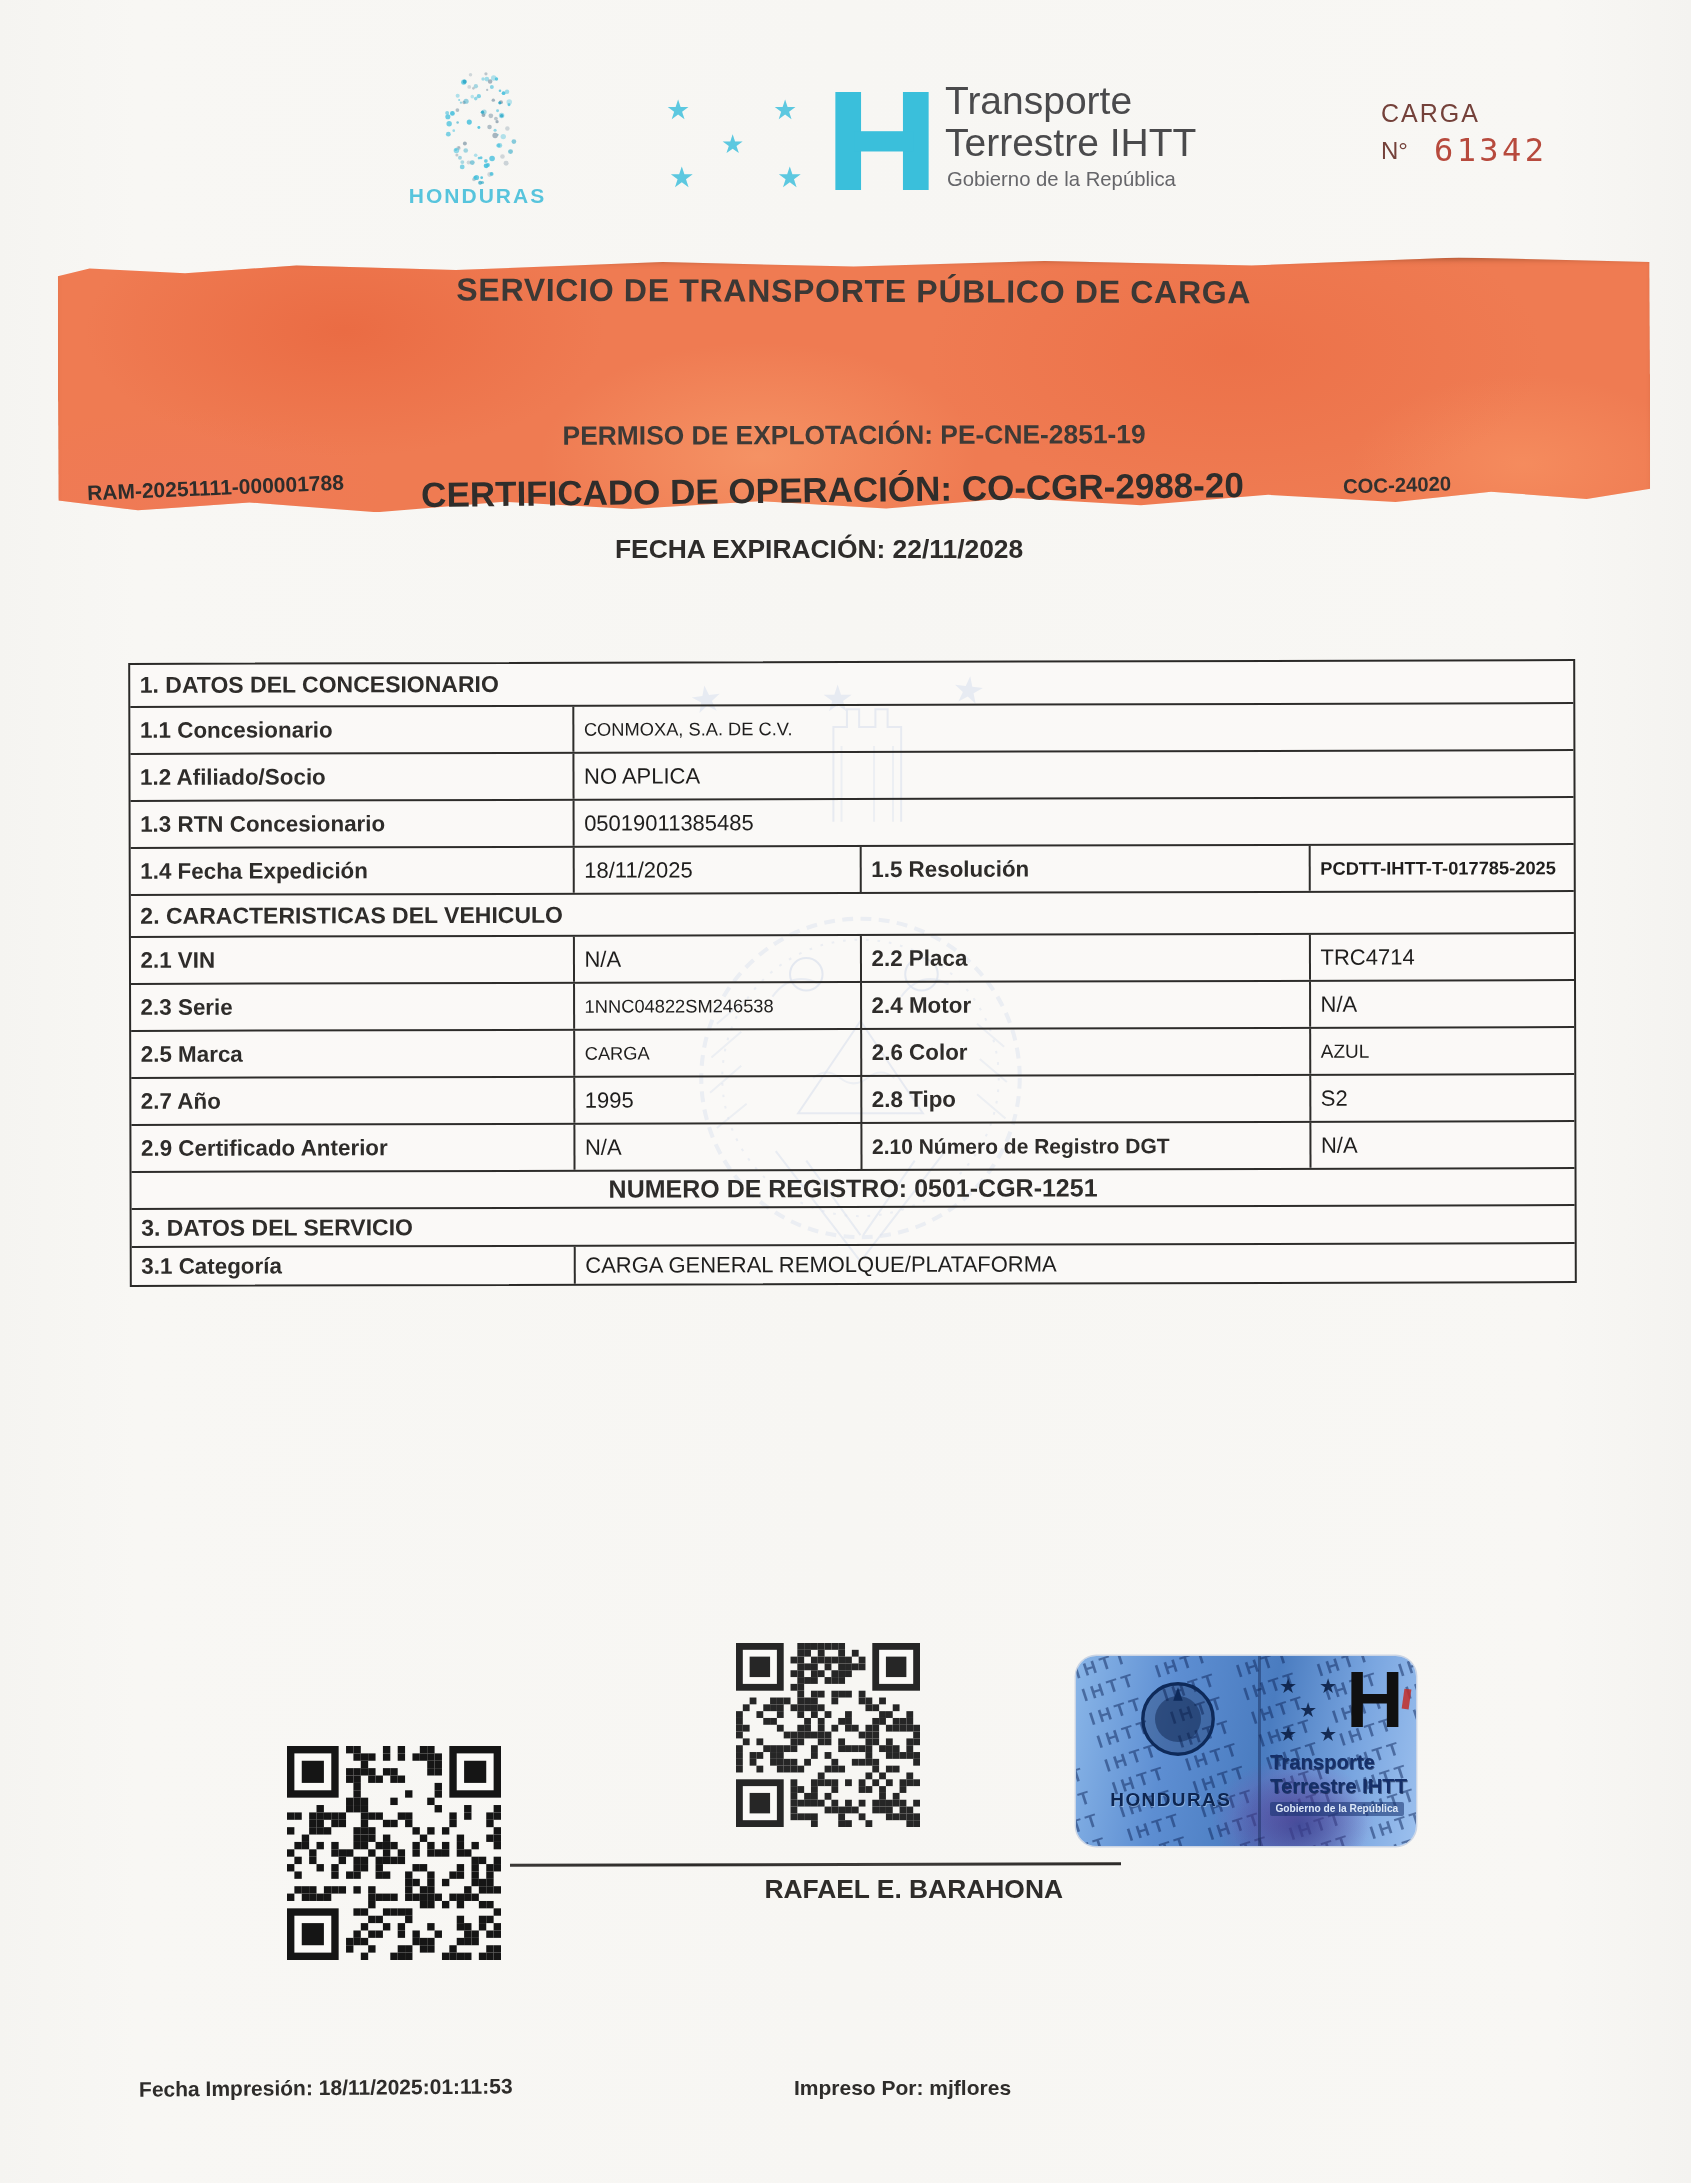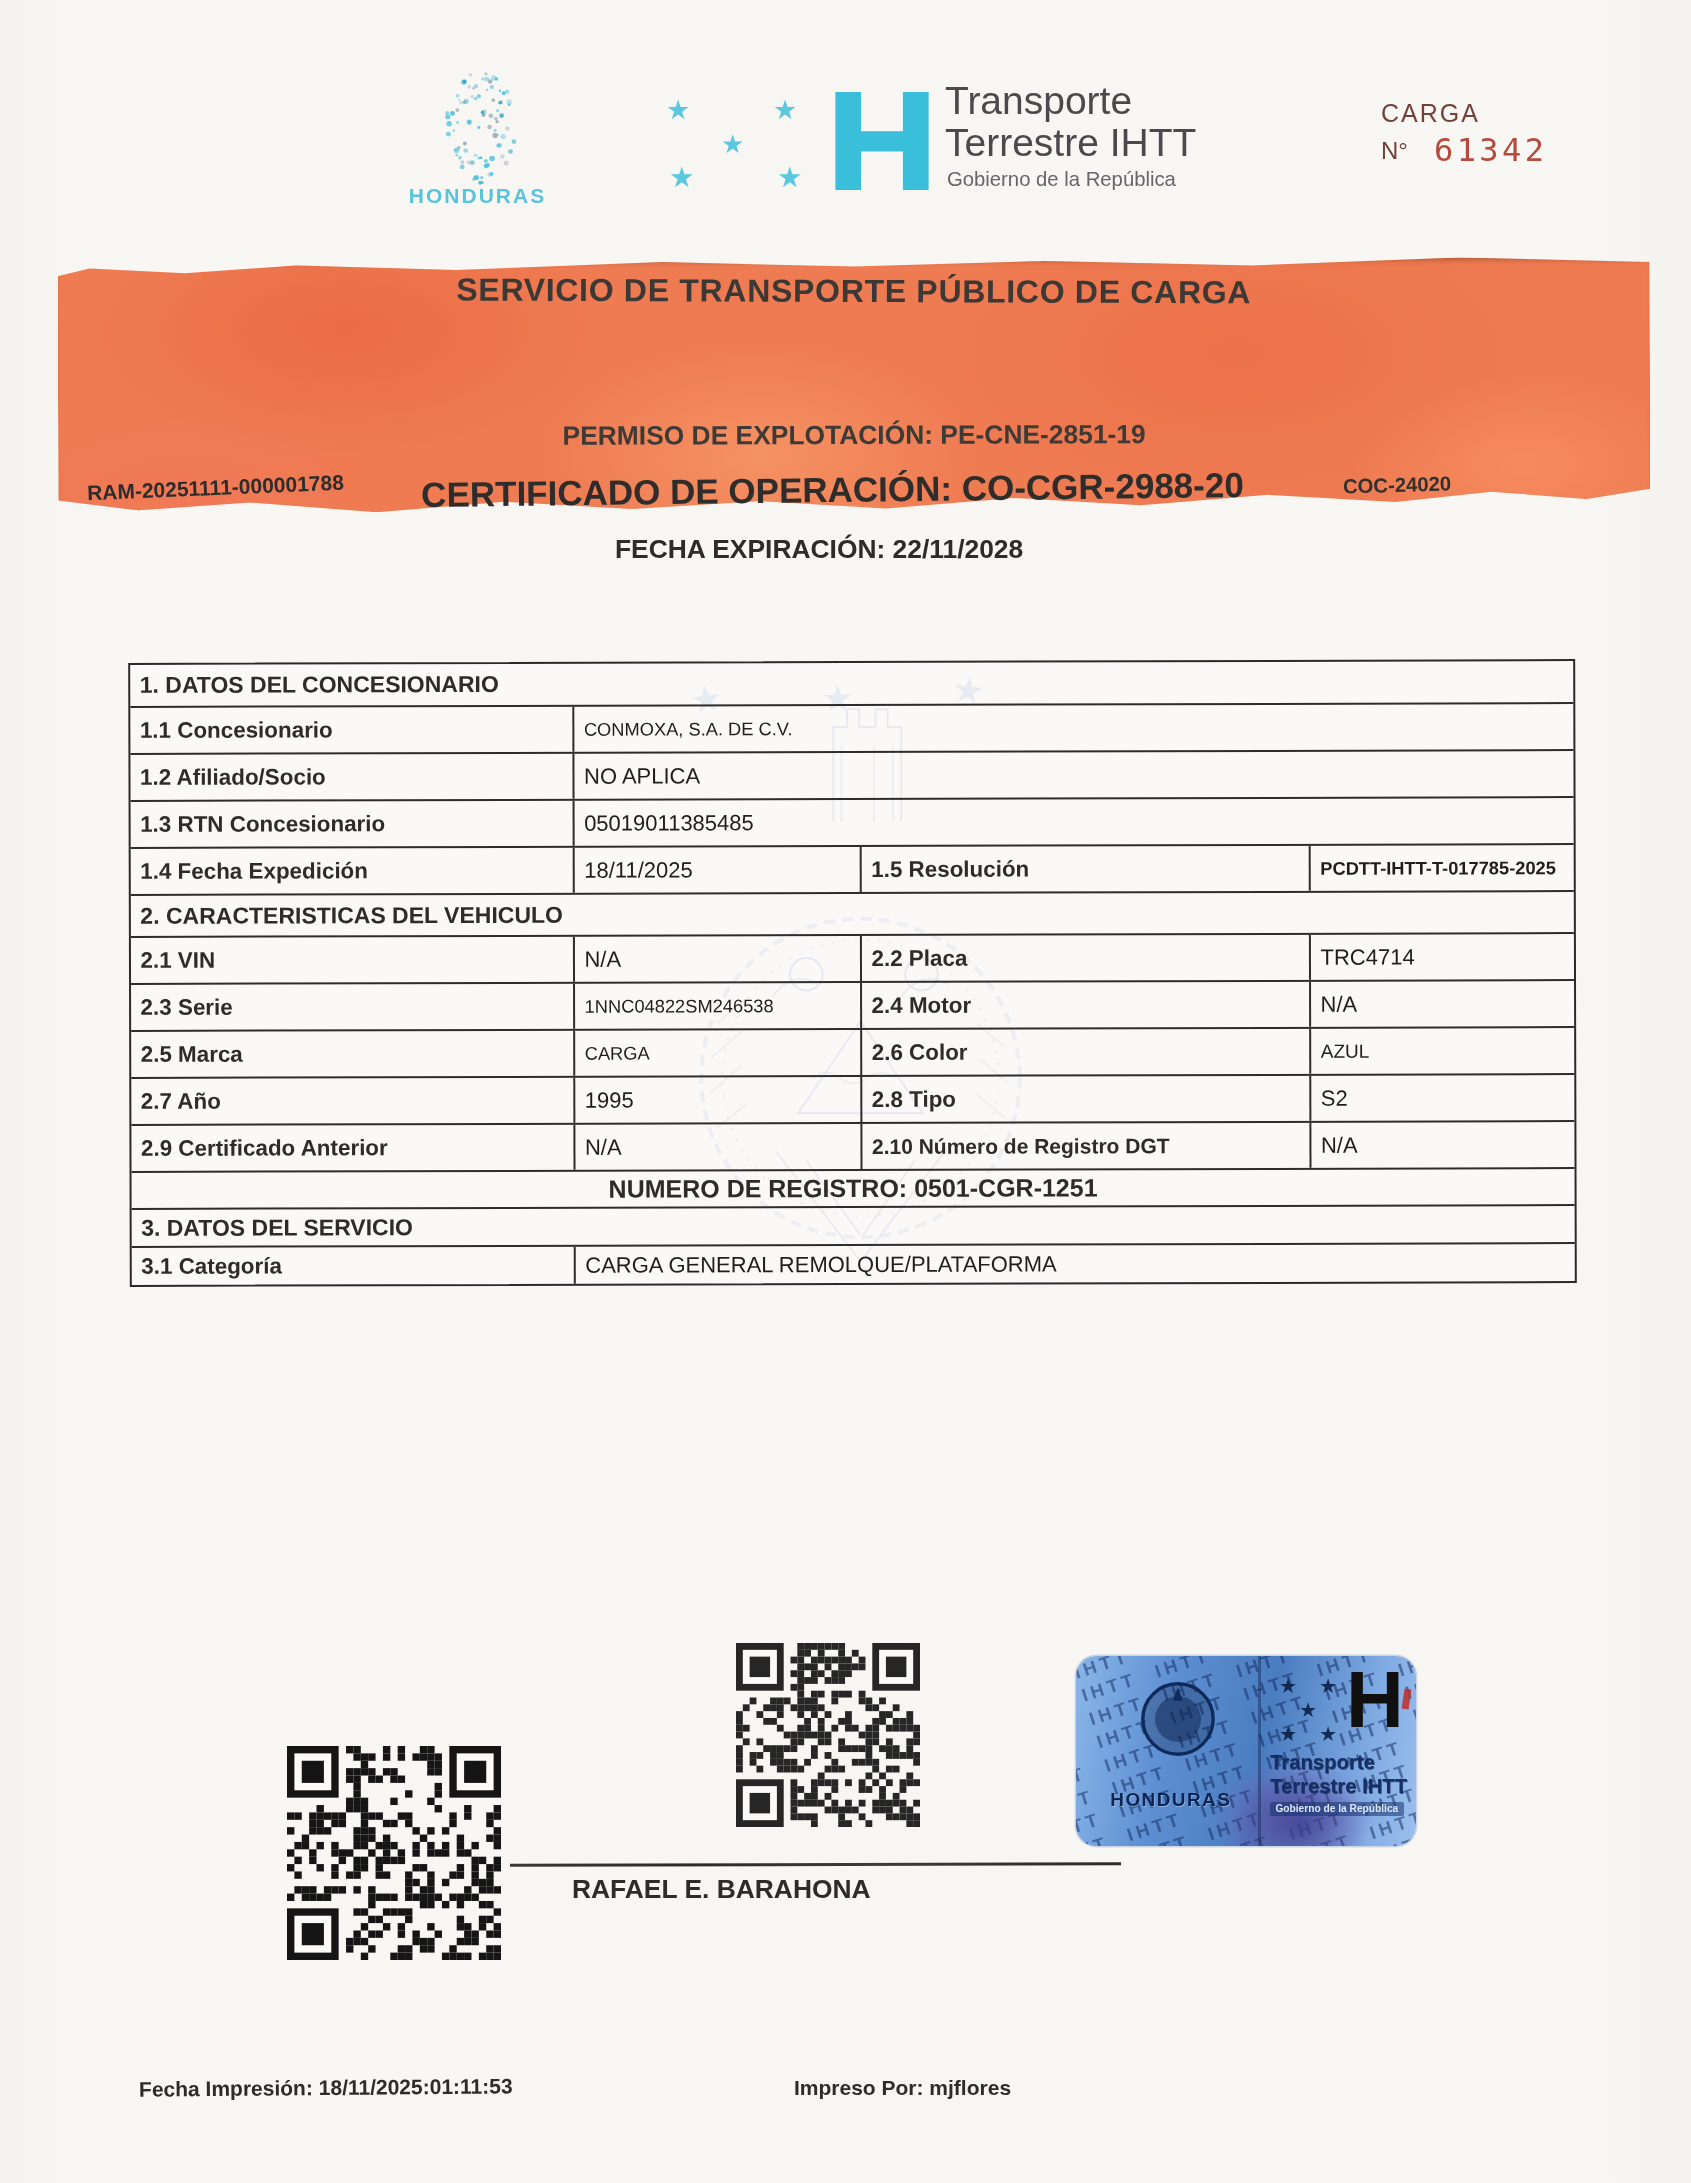--- a/index.html
+++ b/index.html
@@ -82,21 +82,21 @@
   .holo-t2{position:absolute;left:194px;top:119px;font-size:20.3px;font-weight:800;color:#152f68;
     text-shadow:0.7px 0.7px 0 rgba(10,25,60,.6);white-space:nowrap;}
   .holo-t3{position:absolute;left:194px;top:146px;font-size:10.2px;font-weight:700;color:#dce8f8;
     background:rgba(22,50,110,.55);padding:1.4px 5.4px;border-radius:2px;white-space:nowrap;}
   .holo-red{position:absolute;left:327px;top:33px;width:6.8px;height:20.3px;
     background:rgba(195,45,40,.85);transform:rotate(8deg);}
   
   .sig-line{left:510px;top:1863px;width:611px;height:3.4px;
     background:linear-gradient(90deg,#3a3836 0%,#2d2b29 30%,#3e3c3a 60%,#2d2b29 100%);
     transform:rotate(-.15deg);}
-  .sig-name{left:572px;top:1874px;width:549px;text-align:left;font-size:26.4px;font-weight:700;}
+  .sig-name{left:514px;top:1874px;width:549px;text-align:right;font-size:26.4px;font-weight:700;}
   .sig-title{left:542px;top:1916px;width:549px;text-align:center;font-size:23px;font-weight:700;}
   .foot-l{left:139px;top:2076px;font-size:21px;font-weight:700;transform:rotate(-.5deg);}
   .foot-r{left:794px;top:2076px;font-size:21px;font-weight:700;}
 </style>
 </head>
 <body>
 
 <div class="page">
 
   <div class="abs" style="left:444px;top:68px;" id="hn-dots"><svg width="75" height="119" xmlns="http://www.w3.org/2000/svg" viewBox="0 0 110 175">

